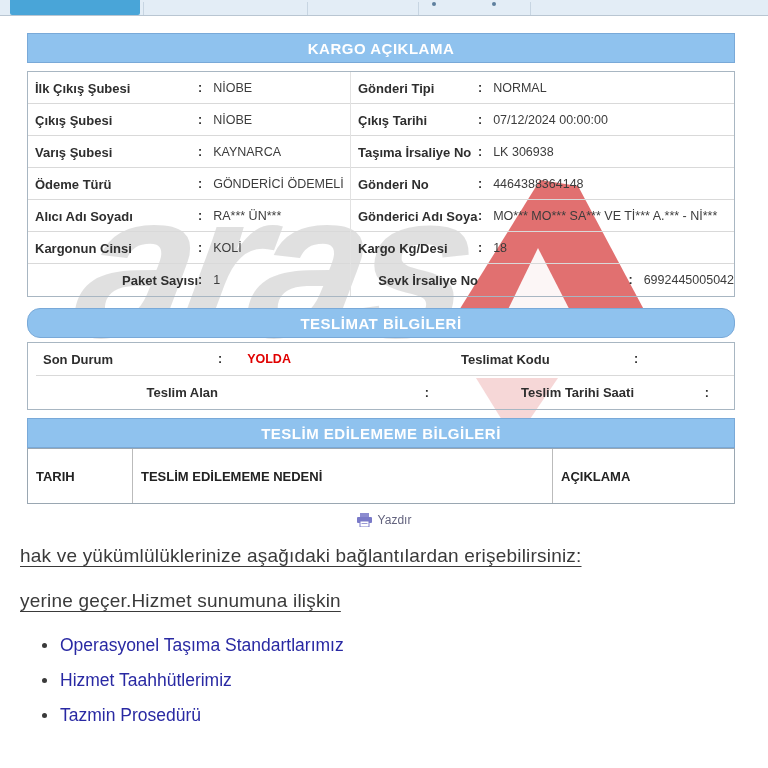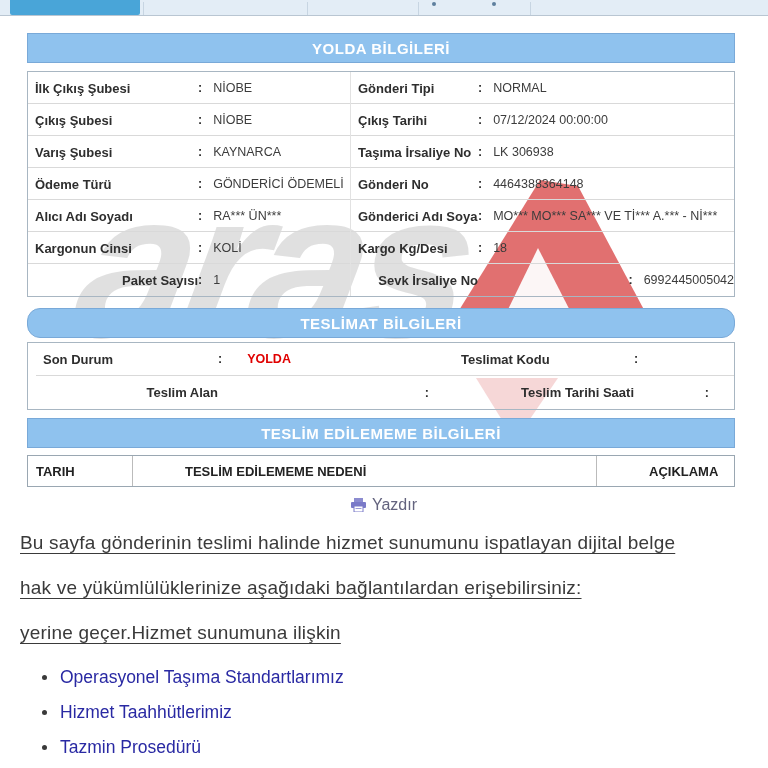--- a/index.html
+++ b/index.html
@@ -53,30 +53,30 @@
   .teslimat-row{grid-template-columns:182px 236px 180px 1fr;}
   .lbl{font-size:13px;font-weight:bold;color:var(--label-color);padding-left:7px;
     white-space:nowrap;overflow:hidden;}
   .val{font-size:12.5px;color:var(--value-color);white-space:nowrap;overflow:hidden;}
   .colon{display:inline-block;font-weight:bold;color:var(--label-color);margin-right:11px;}
   .val.red span.vtext{color:var(--status-red);font-weight:bold;}
   .val .vtext{vertical-align:baseline;}
   .teslimat-row .val .colon{margin-right:25px;}
 
   
-  .fail-table{margin-top:7px;border:1px solid #9aa7b2;height:32px;
-    display:grid;grid-template-columns:105px 420px 1fr;gap:44px;}
+  .fail-table{border:1px solid #9aa7b2;height:56px;
+    display:grid;grid-template-columns:105px 420px 1fr;}
   .fail-cell{display:flex;align-items:center;padding-left:8px;
     font-size:13px;font-weight:bold;color:#222;border-right:1px solid #bbb;}
   .fail-cell:last-child{border-right:none;}
 
   
   .print-row{margin-top:9px;display:flex;align-items:center;justify-content:center;gap:6px;
     position:relative;z-index:1;cursor:pointer;}
-  .print-label{font-size:16px;color:#63637e;}
+  .print-label{font-size:12px;color:#63637e;}
 
   
   .notice{margin:18px 0 0 20px;position:relative;z-index:1;}
   .notice-line{font-size:19px;color:#3a3a3a;text-decoration:underline;
     text-underline-offset:4px;margin-bottom:23px;letter-spacing:.2px;}
 
   
   .links{margin:12px 0 0 42px;list-style:none;position:relative;z-index:1;}
   .links li{display:flex;align-items:center;margin-bottom:14px;}
   .bullet{width:5px;height:5px;border-radius:50%;background:#3a3a3a;margin-right:13px;flex:0 0 auto;}
@@ -104,21 +104,21 @@
 
     <div class="wm-text">aras</div>
     <svg class="wm-logo" width="290" height="295" viewBox="0 0 290 295">
       <polygon points="13,178 110,22 148,28 228,178" fill="#d84848" fill-opacity="0.78"></polygon>
       <polygon points="108,90 153,178 65,178" fill="#fdfdfd" fill-opacity="0.95"></polygon>
       <polygon points="46,220 128,220 85,283" fill="#eeb0b0" fill-opacity="0.5"></polygon>
     </svg>
 
     <div class="panel">
 
-      <div class="sec-header h1">YOLDA BİLGİLERİ</div>
+      <div class="sec-header h1">KARGO AÇIKLAMA</div>
 
       <div class="info-table">
         <div class="info-row kargo-row">
           <div class="lbl">İlk Çıkış Şubesi</div>
           <div class="val v1">
               <span class="colon">:</span>
               <span class="vtext">NİOBE</span>
             </div>
           <div class="lbl">Gönderi Tipi</div>
           <div class="val"><span class="colon">:</span><span class="vtext">NORMAL</span></div>
@@ -210,21 +210,20 @@
       <svg width="15" height="14" viewBox="0 0 15 14">
         <rect x="3" y="0" width="9" height="4" fill="#8c8cd0"></rect>
         <rect x="0" y="4" width="15" height="6" rx="1" fill="#7a7ac8"></rect>
         <rect x="3" y="8" width="9" height="6" fill="#fff" stroke="#7a7ac8" stroke-width="1"></rect>
         <line x1="4.5" y1="10.5" x2="10.5" y2="10.5" stroke="#9a9ad6" stroke-width="1"></line>
       </svg>
       <span class="print-label">Yazdır</span>
     </div>
 
     <div class="notice">
-      <div class="notice-line">Bu sayfa gönderinin teslimi halinde hizmet sunumunu ispatlayan dijital belge</div>
       <div class="notice-line">hak ve yükümlülüklerinize aşağıdaki bağlantılardan erişebilirsiniz:</div>
       <div class="notice-line">yerine geçer.Hizmet sunumuna ilişkin</div>
     </div>
 
     <ul class="links">
       <li>
         <span class="bullet"></span>
         <span class="link">Operasyonel Taşıma Standartlarımız</span>
       </li>
       <li>

